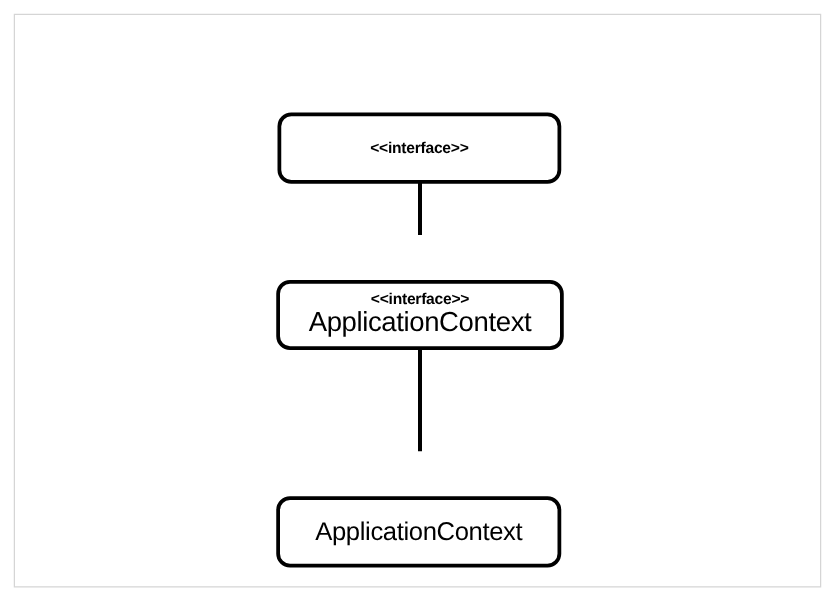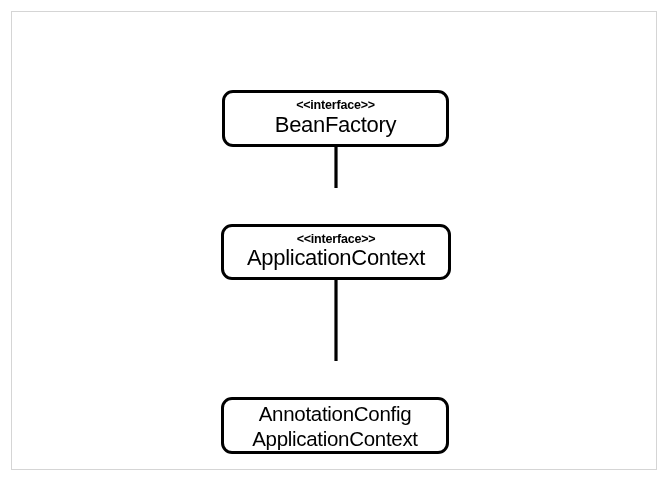--- a/index.html
+++ b/index.html
@@ -84,26 +84,24 @@
       <polygon points="336,110 326.5,129 345.5,129" fill="#000000" stroke="#000000" stroke-width="1.6" stroke-linejoin="round"></polygon>
     </g>
     <g>
       <line x1="336" y1="361" x2="336" y2="261" stroke="#000000" stroke-width="3.2"></line>
       <polygon points="336,244 326.5,263 345.5,263" fill="#000000" stroke="#000000" stroke-width="1.6" stroke-linejoin="round"></polygon>
     </g>
   </svg>
 
   <div class="uml-box" id="node-0" style="left:222px; top:54px; width:227px; height:57px;">
     <div class="stereotype">&lt;&lt;interface&gt;&gt;</div>
-    <div class="cls-name">BeanFactory</div>
   </div>
 
   <div class="uml-box" id="node-1" style="left:221px; top:188px; width:230px; height:56px;">
     <div class="stereotype">&lt;&lt;interface&gt;&gt;</div>
     <div class="cls-name">ApplicationContext</div>
   </div>
 
   <div class="uml-box" id="node-2" style="left:221px; top:361px; width:228px; height:57px;">
-    <div class="cls-name two-line">AnnotationConfig</div>
     <div class="cls-name two-line">ApplicationContext</div>
   </div>
 
 </div>
 
 </body></html>

